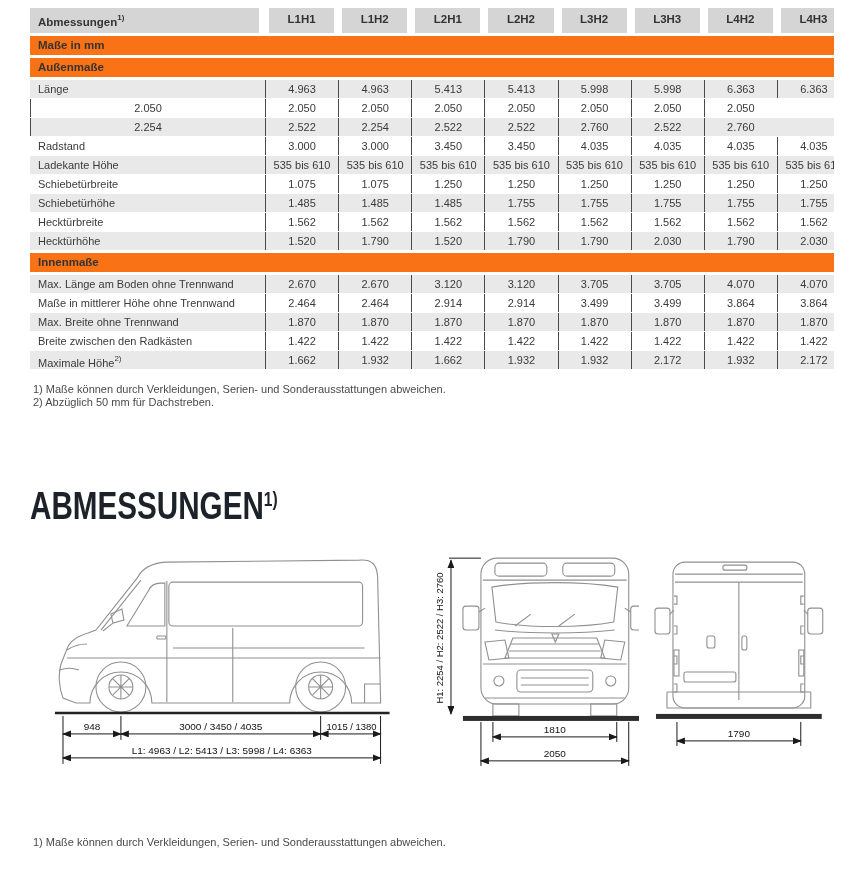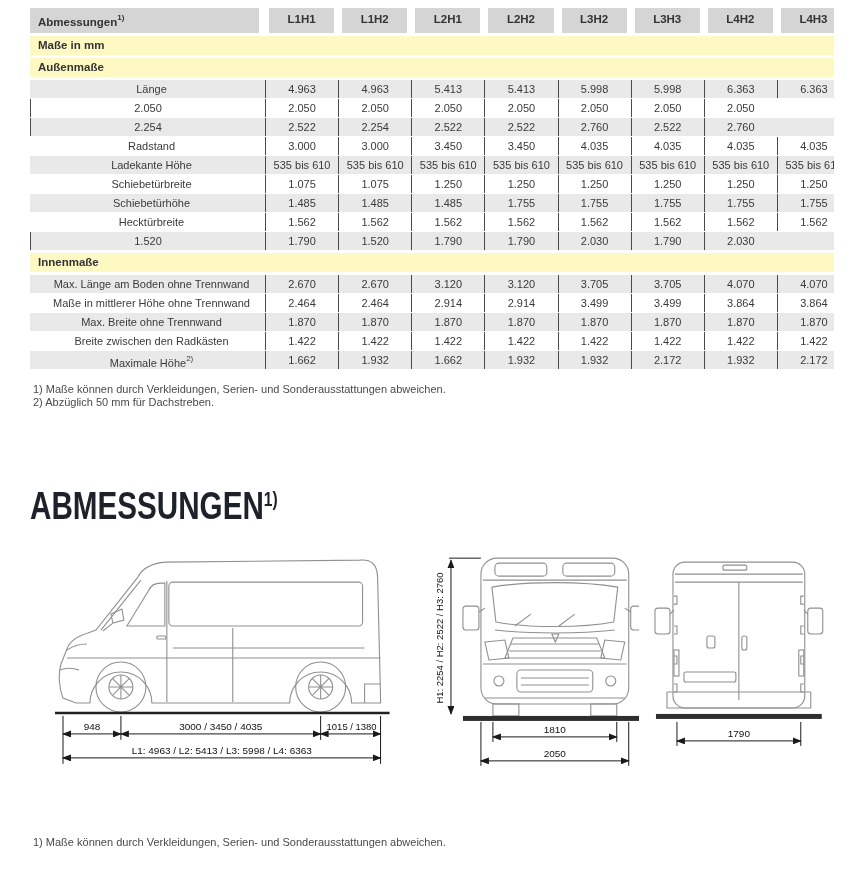--- a/index.html
+++ b/index.html
@@ -11,27 +11,27 @@
   
   .table-wrap { margin:8px 5px 0 30px; width:820px; }
   .trow { display:grid; grid-template-columns:235px repeat(8, 1fr); }
   .thead { margin-bottom:6px; height:22px; line-height:22px; }
   .thead .hc {
     background:#d5d5d5; background-clip:content-box; padding:0 4px;
     font-weight:bold; font-size:11.5px; text-align:center; color:#333;
   }
   .thead .hc.lbl { text-align:left; padding:0 6px 0 0; text-indent:8px; }
   .bar {
-    background:#fef9c3; font-weight:bold; font-size:11.5px; color:#333;
+    background:#f97316; font-weight:bold; font-size:11.5px; color:#333;
     height:19px; line-height:19px; padding-left:8px; margin:3px 0;
   }
   .drow { height:18px; line-height:18px; font-size:11px; margin-top:1px; }
   .drow.odd { background:#e9e9e9; }
   .drow .c { text-align:center; border-left:1px solid #4a4a4a; overflow:hidden; white-space:nowrap; }
-  .drow .c.lbl { text-align:center; padding-left:8px; border-left:none; }
+  .drow .c.lbl { text-align:left; padding-left:8px; border-left:none; }
   sup { font-size:8px; position:relative; top:-1px; }
   
   .footnotes-top { margin:14px 0 0 33px; font-size:11px; color:#4a4a4a; line-height:13px; }
   .footnote-bottom { margin:52px 0 0 33px; font-size:11px; color:#4a4a4a; }
   
   .heading {
     margin:76px 0 0 30px; font-size:38px; font-weight:800; color:#1d2129;
     display:inline-block; transform:scaleX(.78); transform-origin:left center;
     letter-spacing:0; white-space:nowrap;
   }
@@ -146,20 +146,21 @@
         <div class="c">1.562</div>
         <div class="c">1.562</div>
         <div class="c">1.562</div>
         <div class="c">1.562</div>
         <div class="c">1.562</div>
         <div class="c">1.562</div>
         <div class="c">1.562</div>
         <div class="c">1.562</div>
       </div>
       <div class="trow drow odd">
+        <div class="c lbl"><span>Hecktürhöhe</span></div>
         <div class="c">1.520</div>
         <div class="c">1.790</div>
         <div class="c">1.520</div>
         <div class="c">1.790</div>
         <div class="c">1.790</div>
         <div class="c">2.030</div>
         <div class="c">1.790</div>
         <div class="c">2.030</div>
       </div>
       <div class="bar">Innenmaße</div>

